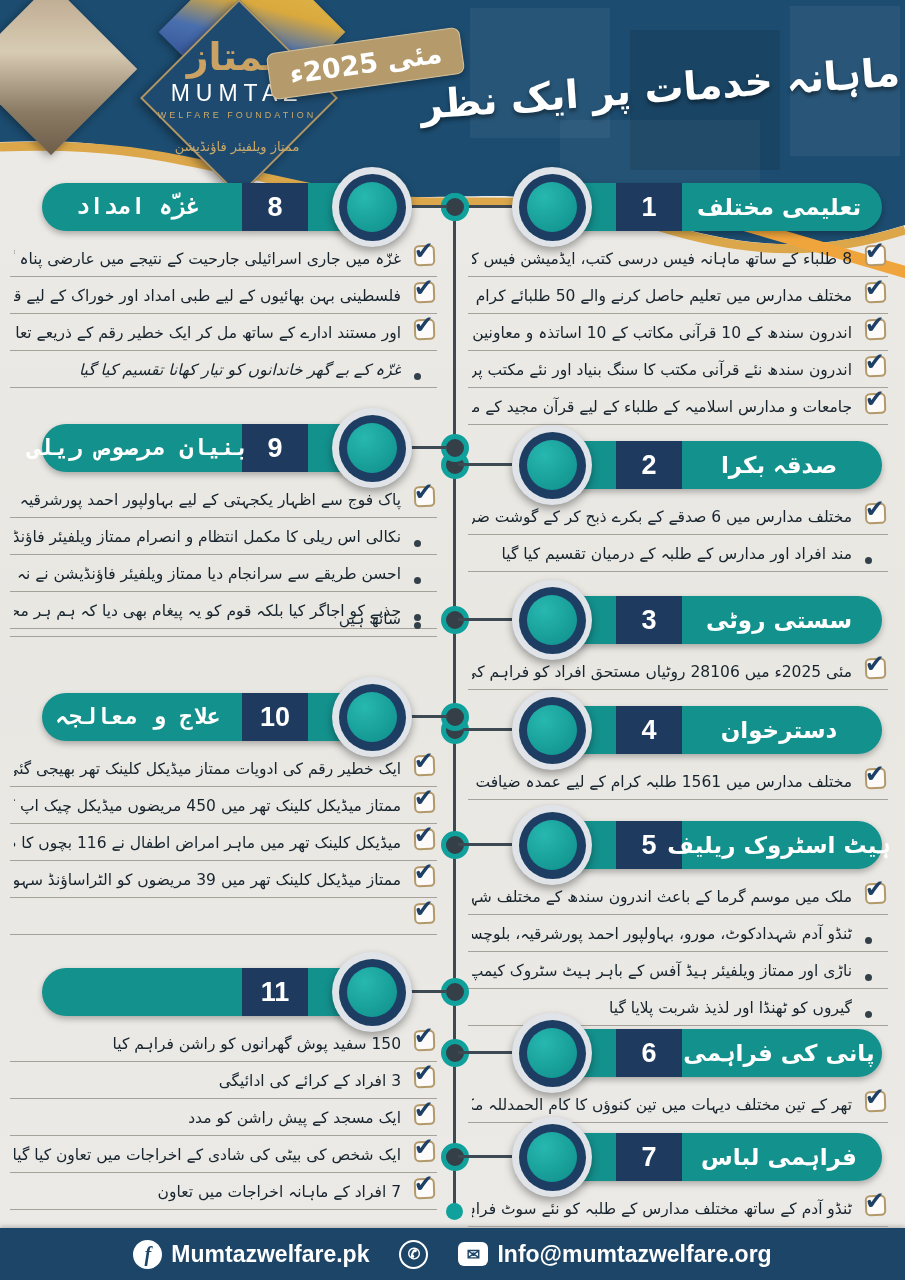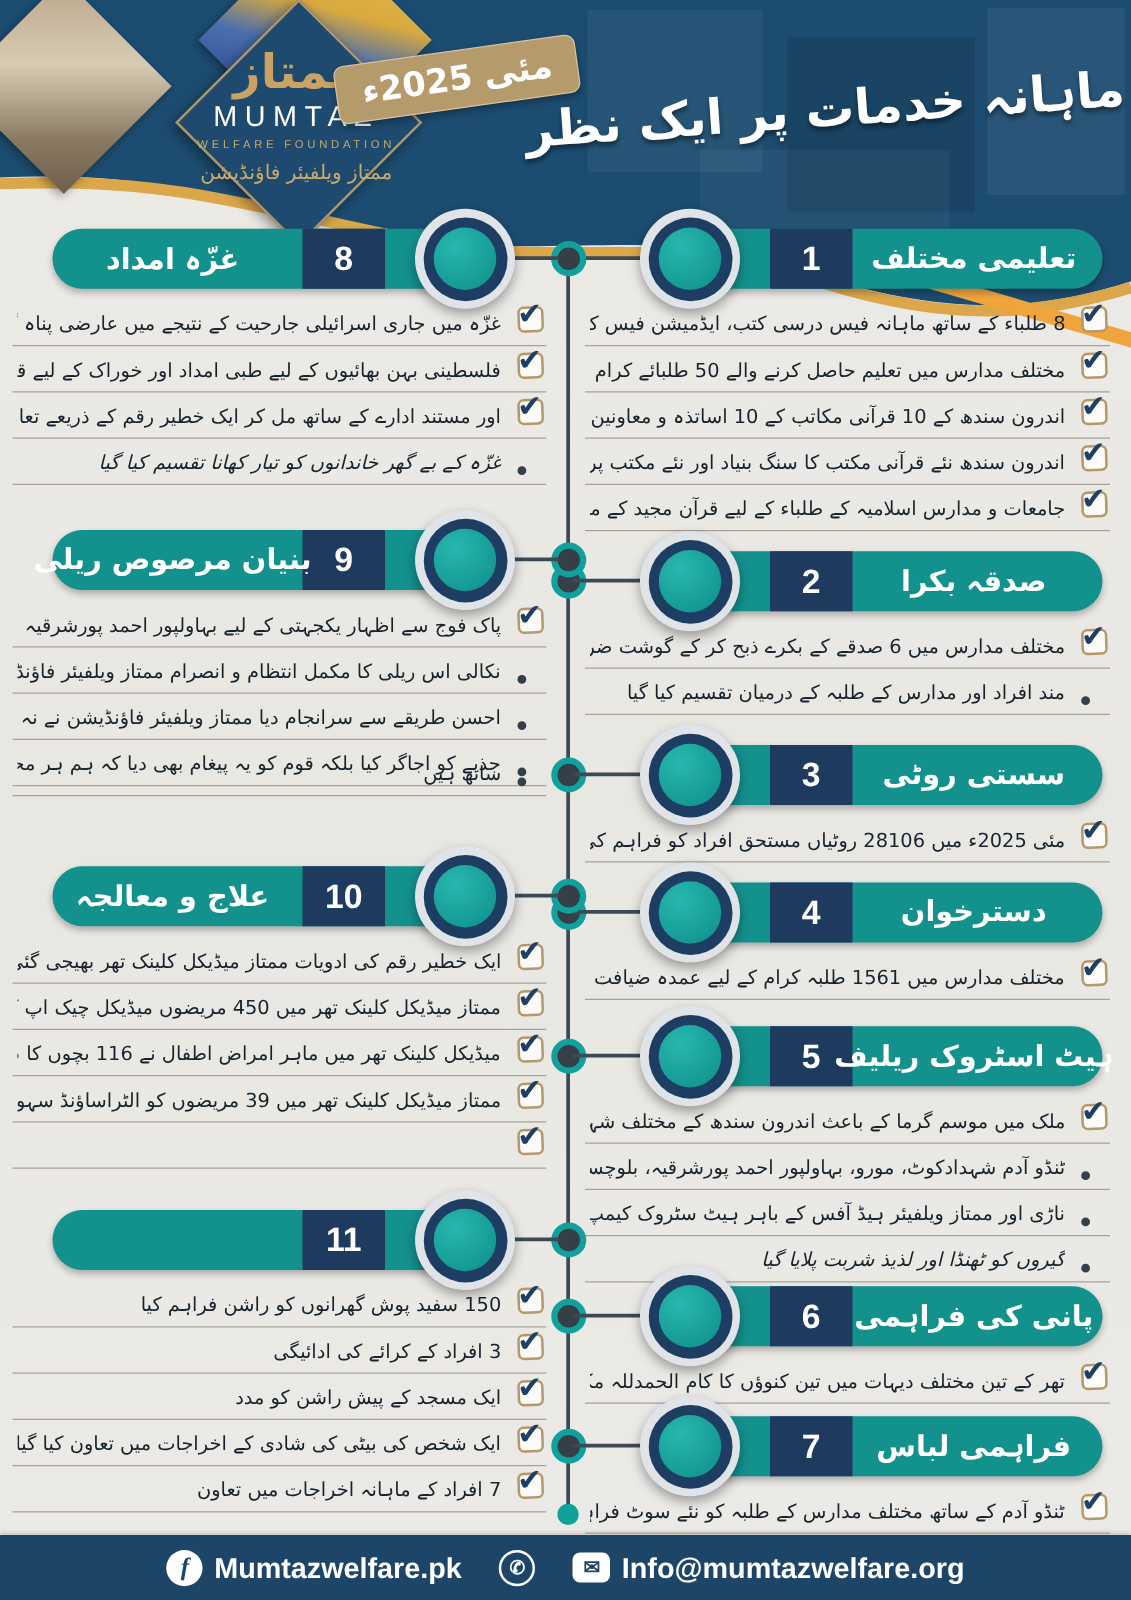--- a/index.html
+++ b/index.html
@@ -15,21 +15,21 @@
           background:linear-gradient(150deg,#e8c04f 0%,#d9a93e 35%,#4a6fae 55%,#3a5c9e 70%,#caa243 100%);}
   .logo-diamond{position:absolute;left:169px;top:28px;width:136px;height:136px;
           transform:rotate(45deg);background:#1d4a6e;border:2px solid rgba(202,162,100,.85);
           box-shadow:0 4px 10px rgba(0,0,0,.4);}
   .logo-content{position:absolute;left:146px;top:38px;width:182px;text-align:center;color:#fff;}
   .logo-mark{font-size:38px;line-height:1.05;color:#caa264;font-weight:bold;}
   .logo-name{font-family:"Liberation Sans",sans-serif;font-size:23px;letter-spacing:6px;
           color:#ffffff;margin-top:2px;}
   .logo-sub{font-family:"Liberation Sans",sans-serif;font-size:9px;letter-spacing:3px;
           color:#c9a96a;margin-top:3px;}
-  .logo-urdu{font-size:16px;color:#c9a96a;margin-top:8px;direction:rtl;}
+  .logo-urdu{font-size:13px;color:#c9a96a;margin-top:19px;direction:rtl;}
   .date-badge{position:absolute;left:268px;top:40px;transform:rotate(-8deg);
           background:#b59a6b;border:1px solid #d6c39e;border-radius:8px;color:#fff;
           font-size:27px;font-weight:bold;padding:7px 20px;direction:rtl;
           box-shadow:0 3px 6px rgba(0,0,0,.3);}
   .main-title{position:absolute;right:6px;top:12px;width:478px;height:152px;
           display:flex;align-items:center;justify-content:center;direction:rtl;
           color:#fff;font-size:39px;font-weight:bold;white-space:nowrap;
           transform:rotate(-4deg);text-shadow:0 3px 4px rgba(0,0,0,.45);}
   
   .tline{position:absolute;left:453px;top:207px;width:3px;height:1003px;background:#3d4a54;}
@@ -43,21 +43,21 @@
         box-shadow:0 3px 6px rgba(0,0,0,.28);}
   .pill .numbox{position:absolute;top:0;bottom:0;width:66px;background:#1e3a5e;color:#fff;
         font-family:"Liberation Sans",sans-serif;font-weight:bold;font-size:27px;
         display:flex;align-items:center;justify-content:center;}
   .pill.R .numbox{left:64px;}
   .pill.L .numbox{right:64px;}
   .pill .ptitle{position:absolute;top:0;bottom:0;display:flex;align-items:center;
         justify-content:center;color:#fff;font-weight:bold;font-size:23px;direction:rtl;
         white-space:nowrap;}
   .pill.R .ptitle{left:136px;right:12px;}
-  .pill.L .ptitle{left:12px;right:150px;}
+  .pill.L .ptitle{left:12px;right:150px;font-family:Liberation Mono, monospace;}
   .circ{position:absolute;width:80px;height:80px;border-radius:50%;background:#e0e4e9;
         box-shadow:0 4px 9px rgba(0,0,0,.35);display:flex;align-items:center;justify-content:center;}
   .circ .c2{width:67px;height:67px;border-radius:50%;background:#1d3d63;
         display:flex;align-items:center;justify-content:center;}
   .circ .c3{width:50px;height:50px;border-radius:50%;
         background:radial-gradient(circle at 35% 30%,#27b8b0,#0e8d89);}
   
   .row{position:absolute;height:35px;border-bottom:1.5px solid #a6a299;direction:rtl;}
   .rtext{position:absolute;right:36px;left:4px;top:0;bottom:0;display:flex;align-items:center;
         color:#17242e;font-size:15.5px;white-space:nowrap;overflow:hidden;}
@@ -241,21 +241,21 @@
       <span class="rtext">ملک میں موسم گرما کے باعث اندرون سندھ کے مختلف شہروں ٹنڈوالہیار</span>
     </div>
     <div class="row" dir="rtl" style="left: 468px; top: 916px; width: 420px;">
       <span class="dmark"></span>
       <span class="rtext">ٹنڈو آدم شہدادکوٹ، مورو، بہاولپور احمد پورشرقیہ، بلوچستان ضلع بھاگ</span>
     </div>
     <div class="row" dir="rtl" style="left: 468px; top: 953px; width: 420px;">
       <span class="dmark"></span>
       <span class="rtext">ناڑی اور ممتاز ویلفیئر ہیڈ آفس کے باہر ہیٹ سٹروک کیمپ لگا کر راہ</span>
     </div>
-    <div class="row" dir="rtl" style="left: 468px; top: 990px; width: 420px; font-style: italic;">
+    <div class="row" dir="rtl" style="left: 468px; top: 990px; width: 420px;">
       <span class="dmark"></span>
       <span class="rtext">گیروں کو ٹھنڈا اور لذیذ شربت پلایا گیا</span>
     </div>
     <div class="dot" style="left: 441px; top: 1039px;"></div>
     <div class="conn" style="left: 458px; top: 1051px;"></div>
     <div class="pill R" style="left: 552px; top: 1029px;">
       <span class="numbox">6</span>
       <span class="ptitle">پانی کی فراہمی</span>
     </div>
     <div class="circ" style="left: 512px; top: 1013px;">

